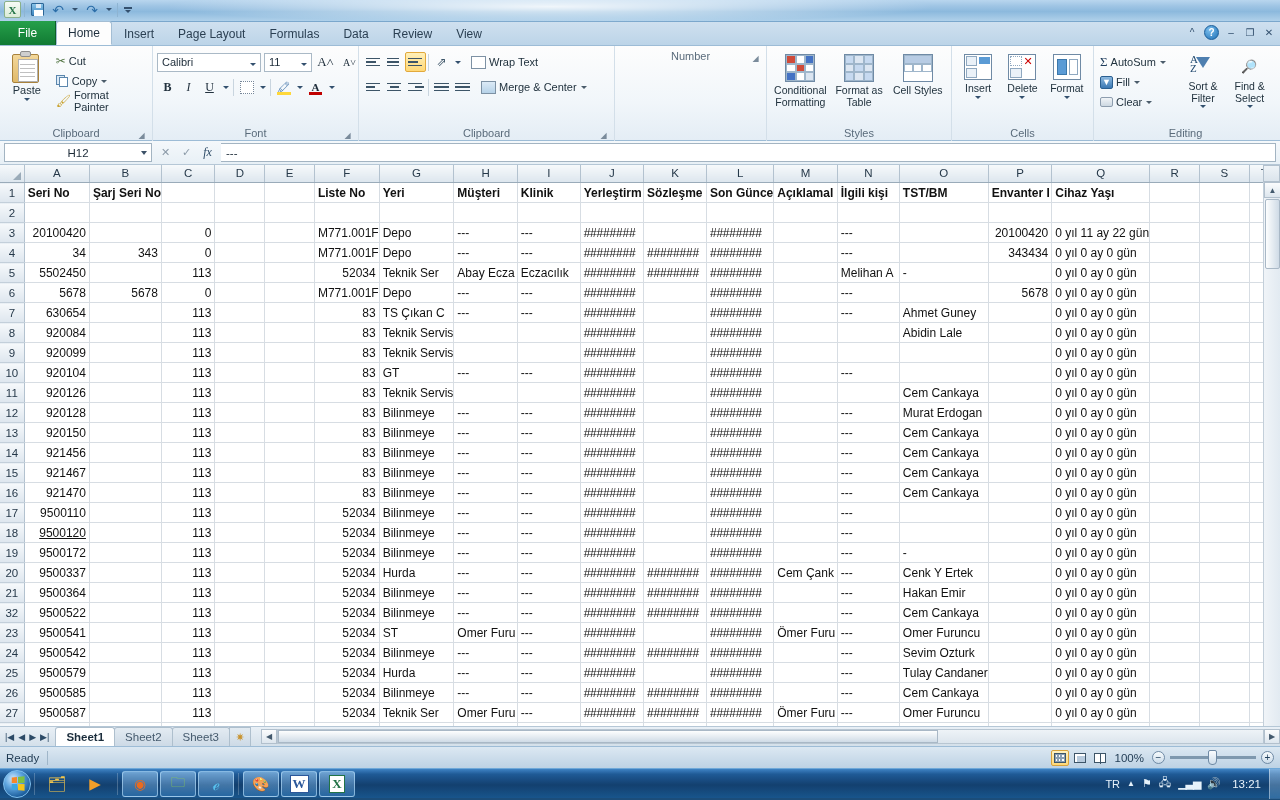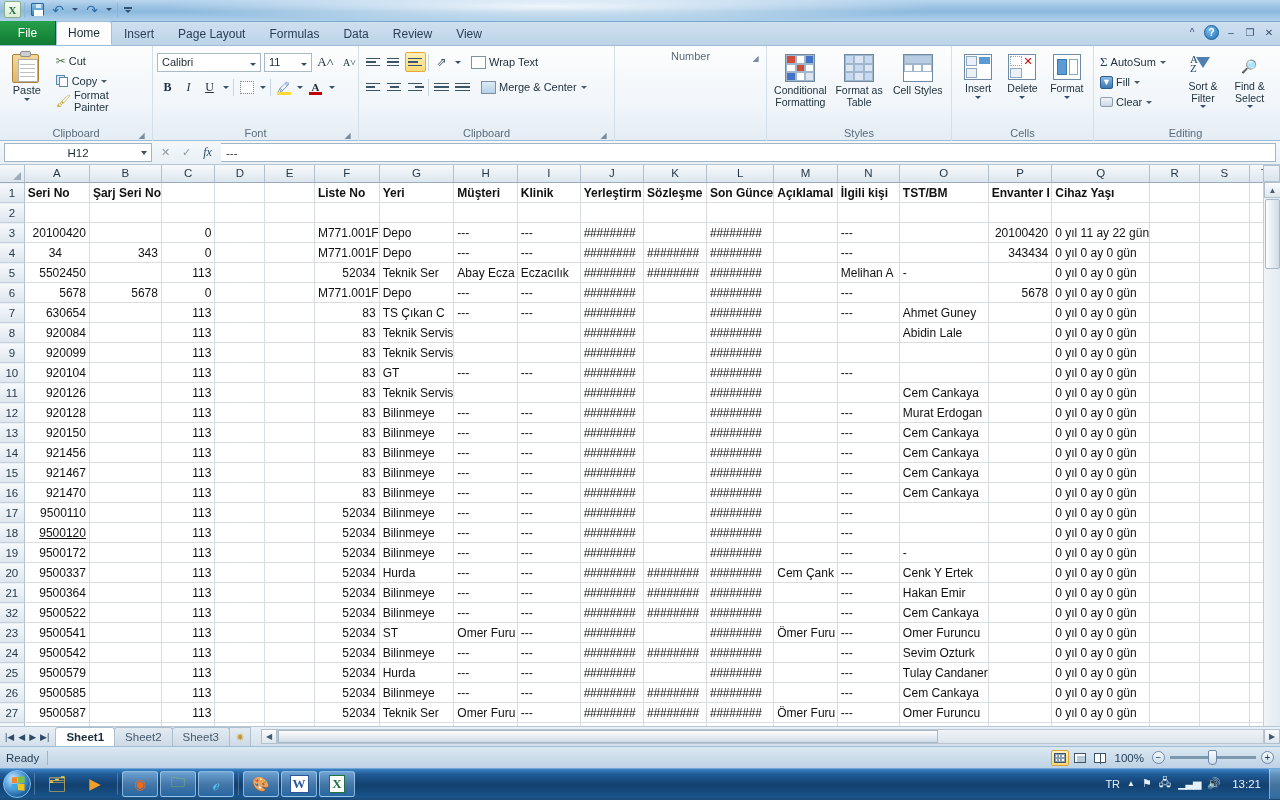--- a/index.html
+++ b/index.html
@@ -755,21 +755,21 @@
           <td class="cell l" style="width: 64px;">---</td>
           <td class="cell l" style="width: 64px;"></td>
           <td class="cell r" style="width: 64px;">20100420</td>
           <td class="cell l" style="width: 64px;">0 yıl 11 ay 22 gün</td>
           <td class="cell l" style="width: 64px;"></td>
           <td class="cell l" style="width: 64px;"></td>
           <td class="cell l" style="width: 38px;"></td>
         </tr>
         <tr>
           <th class="rowhead">4</th>
-          <td class="cell r" style="width: 68px; text-align: center;">34</td>
+          <td class="cell r" style="width: 68px;">34</td>
           <td class="cell r" style="width: 64px;">343</td>
           <td class="cell r" style="width: 64px;">0</td>
           <td class="cell l" style="width: 64px;"></td>
           <td class="cell l" style="width: 64px;"></td>
           <td class="cell l" style="width: 64px;">M771.001F</td>
           <td class="cell l" style="width: 64px;">Depo</td>
           <td class="cell l" style="width: 64px;">---</td>
           <td class="cell l" style="width: 64px;">---</td>
           <td class="cell hash l" style="width: 64px;">########</td>
           <td class="cell hash l" style="width: 64px;">########</td>

